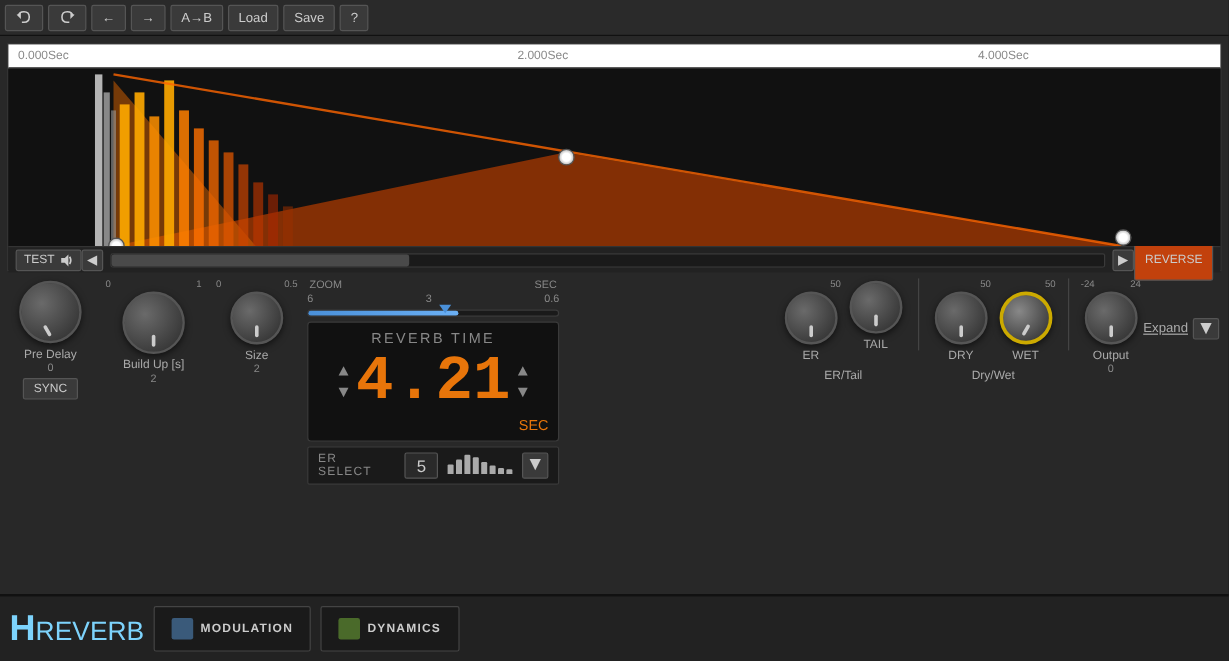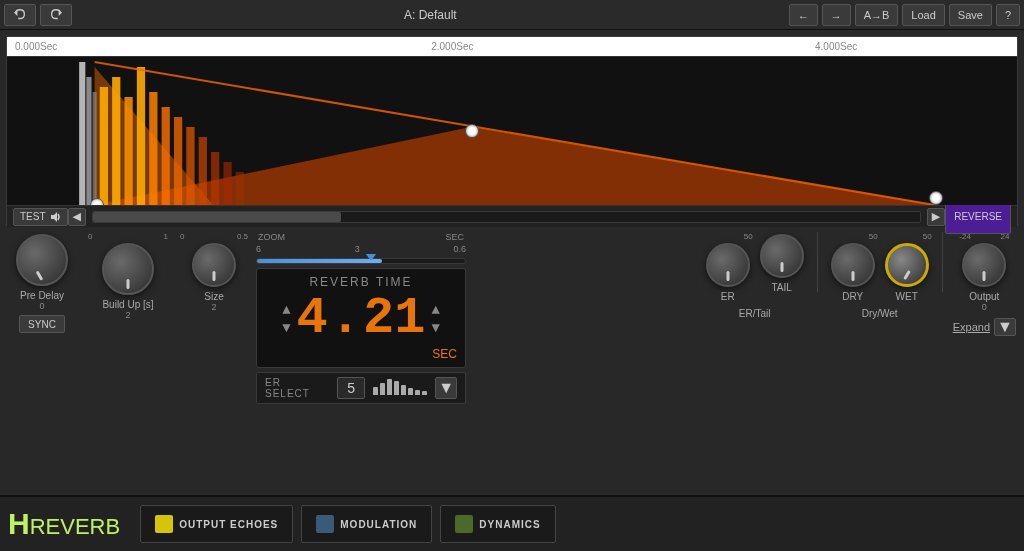--- a/index.html
+++ b/index.html
@@ -132,21 +132,21 @@
     .scroll-thumb {
       position: absolute;
       left: 0;
       top: 0;
       width: 30%;
       height: 100%;
       background: #4a4a4a;
       border-radius: 2px;
     }
     .reverse-btn {
-      background: #4c1d95;
+      background: #c2410c;
       border: 1px solid #555;
       color: #ccc;
       font-size: 10px;
       height: 34px;
       padding: 0 8px;
       cursor: pointer;
       border-radius: 2px;
     }
 
     
@@ -427,22 +427,21 @@
       background: #222;
       height: 56px;
       border-top: 2px solid #111;
       padding: 0 8px;
       gap: 8px;
     }
 
     .brand-logo {
       font-size: 22px;
       font-weight: bold;
-      color: #bef264;
-      margin-right: 12px;
+      color: #7dd3fc;
     }
     .brand-logo span {
       font-size: 30px;
     }
 
     .echo-btn {
       display: flex;
       align-items: center;
       gap: 6px;
       background: #1a1a1a;
@@ -506,21 +505,20 @@
         <path d="M3 6 Q3 2 8 2 Q13 2 13 7 Q13 12 8 12 L6 12" stroke="#ccc" stroke-width="1.5" fill="none"></path>
         <polygon points="1,5 5,3 5,9" fill="#ccc"></polygon>
       </svg>
   </button>
   <button class="top-bar-btn">
     <svg viewBox="0 0 16 16" fill="#ccc">
         <path d="M13 6 Q13 2 8 2 Q3 2 3 7 Q3 12 8 12 L10 12" stroke="#ccc" stroke-width="1.5" fill="none"></path>
         <polygon points="15,5 11,3 11,9" fill="#ccc"></polygon>
       </svg>
   </button>
-  <div class="top-bar-title">A: Default</div>
   <div class="top-bar-right">
     <button class="top-bar-btn">←</button>
     <button class="top-bar-btn">→</button>
     <button class="top-bar-btn">A→B</button>
     <button class="top-bar-btn">Load</button>
     <button class="top-bar-btn">Save</button>
     <button class="top-bar-btn">?</button>
   </div>
 </div>
 
@@ -736,21 +734,21 @@
               <div class="knob-indicator" style="transform:translateX(-50%) rotate(30deg)"></div>
             </div>
             <div class="knob-label">WET</div>
           </div>
         </div>
         <div class="knob-label">Dry/Wet</div>
       </div>
 
       <div class="divider"></div>
 
-      <div style="display:flex;flex-direction:column;align-items:center;gap:2px;">
+      <div style="display:flex;flex-direction:row;align-items:center;gap:2px;">
         <div class="small-knob-group">
           <div class="small-knob-scale">
             <span>-24</span>
             <span>24</span>
           </div>
           <div class="knob knob-sm">
             <div class="knob-indicator"></div>
           </div>
           <div class="knob-label">Output</div>
           <div class="knob-value">0</div>
@@ -763,24 +761,20 @@
       </div>
     </div>
   </div>
 
   <div class="bottom-bar">
     <div class="brand-logo">
       <span>H</span><span style="font-size:22px;font-weight:normal;">REVERB</span>
     </div>
 
 
-    <button class="echo-btn">
-      <div class="echo-color-box" style="background:#d4c50a;"></div>
-      <span class="echo-label">OUTPUT ECHOES</span>
-    </button>
 
     <button class="echo-btn">
       <div class="echo-color-box" style="background:#3a5a7a;"></div>
       <span class="echo-label">MODULATION</span>
     </button>
 
     <button class="echo-btn">
       <div class="echo-color-box" style="background:#4a6a2a;"></div>
       <span class="echo-label">DYNAMICS</span>
     </button>

